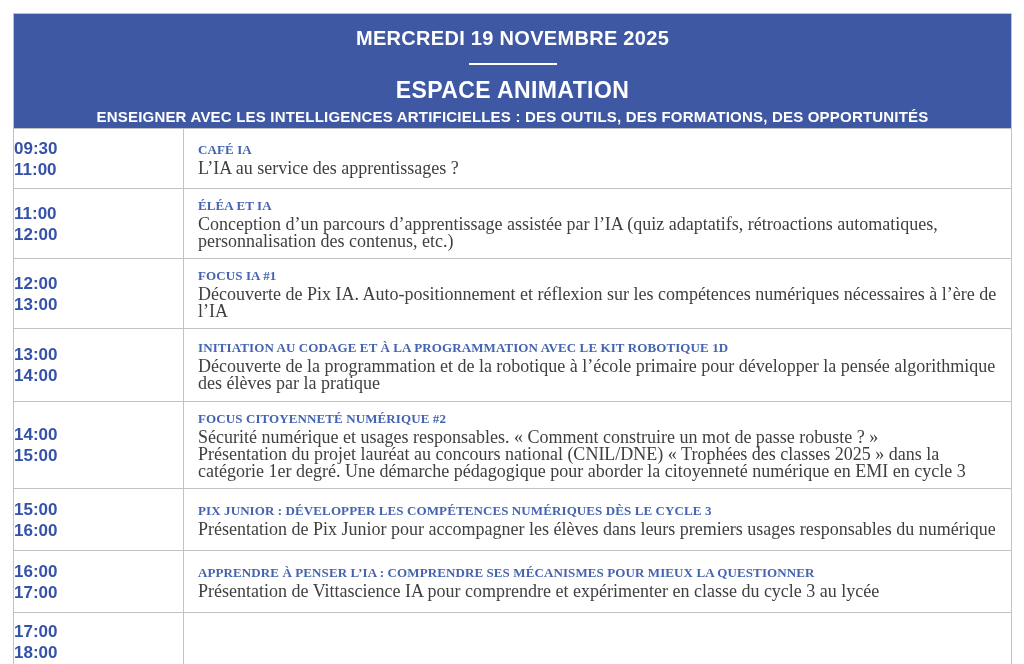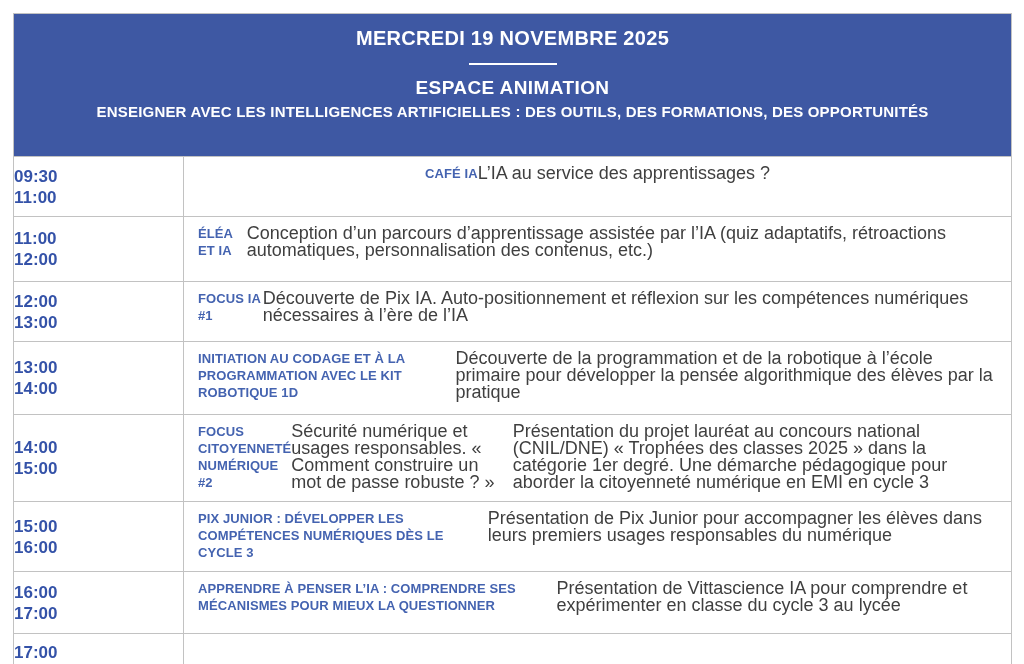--- a/index.html
+++ b/index.html
@@ -12,41 +12,41 @@
   .program {
     position: absolute;
     left: 13px; top: 13px;
     width: 999px;
     border: 1px solid var(--border, #C2C2C2);
     background: #ffffff;
   }
   .header {
     background: var(--header-bg, #3E58A3);
     color: var(--header-text, #FFFFFF);
-    height: 142px;
+    height: 114px;
     display: flex;
     flex-direction: column;
     align-items: center;
     justify-content: flex-start;
     padding-top: 13px;
     text-align: center;
   }
   .header .date {
     font-size: 20px;
     font-weight: bold;
     letter-spacing: 0.3px;
   }
   .header .divider {
     width: 88px;
     height: 2px;
     background: #ffffff;
     margin: 13px auto 12px auto;
   }
   .header .venue {
-    font-size: 19px;
+    font-size: 23px;
     font-weight: bold;
     letter-spacing: 0.4px;
   }
   .header .theme {
     font-size: 15px;
     font-weight: bold;
     letter-spacing: 0.2px;
     margin-top: 4px;
   }
   .row {
@@ -62,23 +62,24 @@
     flex-direction: column;
     justify-content: center;
     color: var(--time-text, #3452A8);
     font-weight: bold;
     font-size: 17px;
     line-height: 21px;
   }
   .content-cell {
     flex: 1;
     display: flex;
-    flex-direction: row;
+    flex-direction: column;
     justify-content: center;
     padding: 8px 14px 8px 14px;
+    font-family: Liberation Serif, serif;
   }
   .session-title {
     color: var(--title-text, #4463B0);
     font-weight: bold;
     font-size: 13px;
     line-height: 17px;
     margin-bottom: 2px;
     letter-spacing: 0.1px;
   }
   .session-desc {

